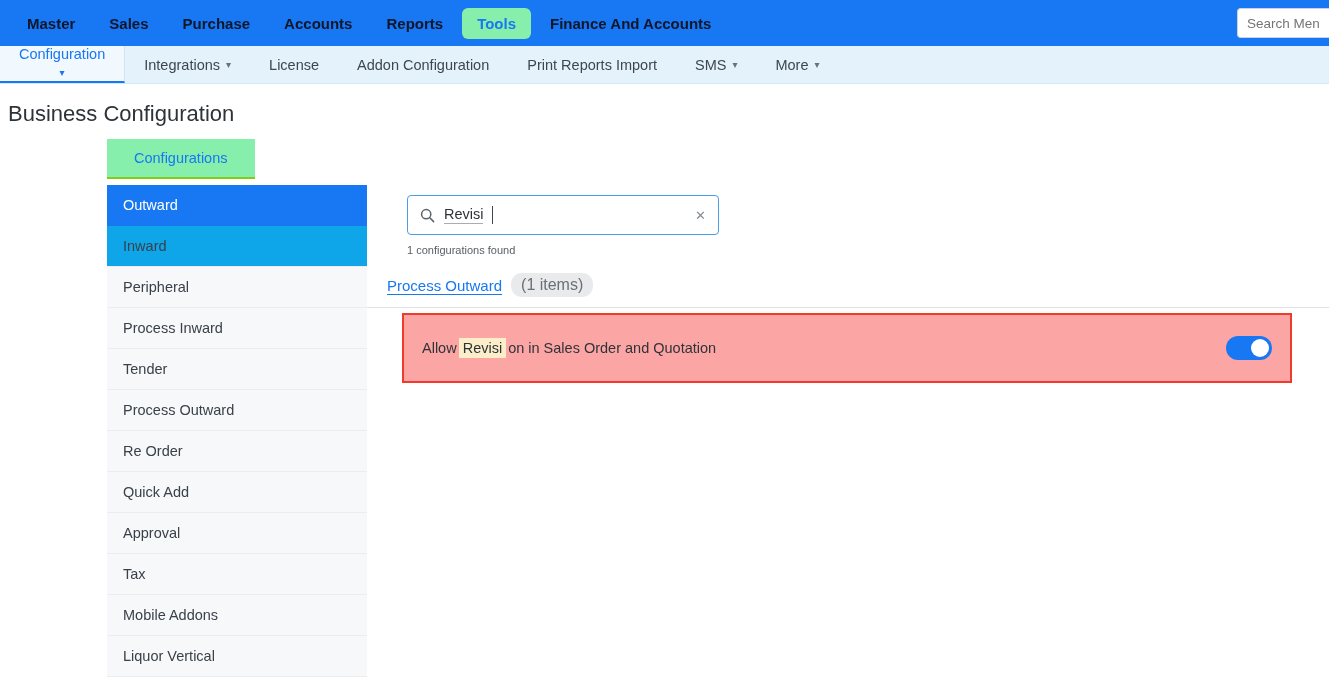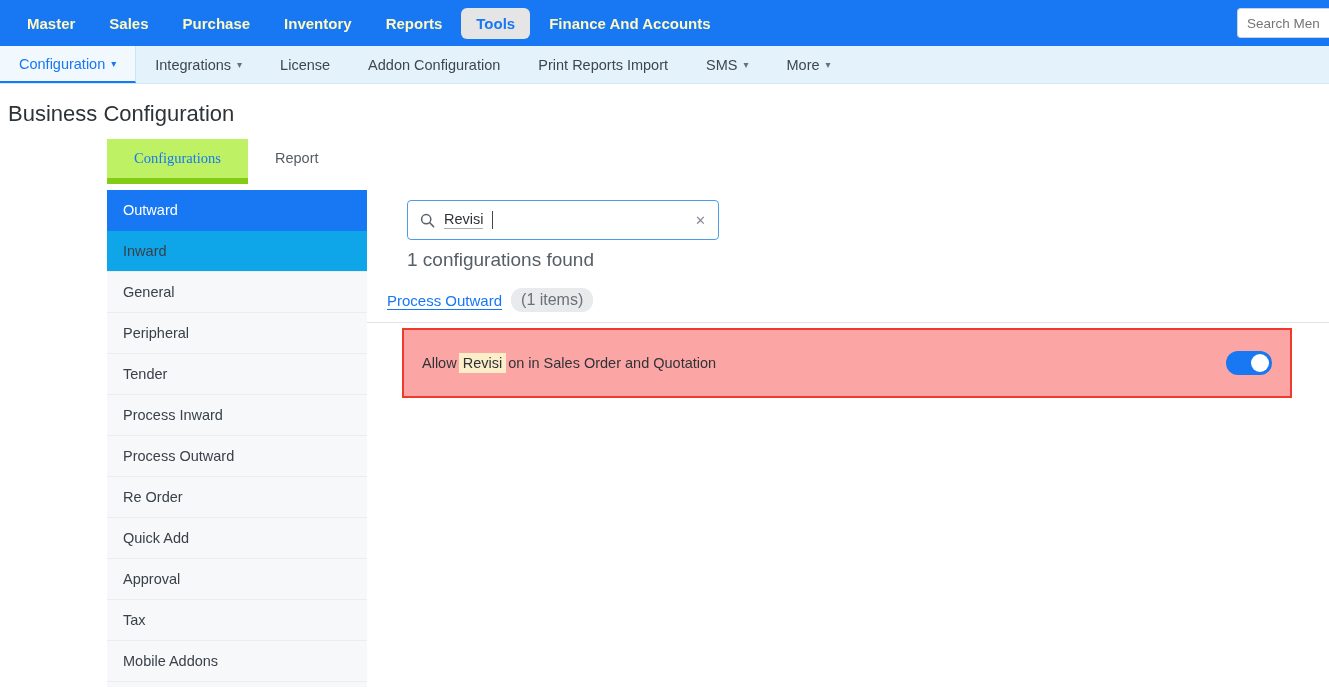--- a/index.html
+++ b/index.html
@@ -11,25 +11,25 @@
     color:#333;
   }
 
   
   .topnav {
     height:46px; background:#1877F2;
     display:flex; align-items:center;
     padding:0 10px; position:relative;
   }
   .topnav-item {
-    color:#fef9c3; font-size:15px; font-weight:600;
+    color:#0f172a; font-size:15px; font-weight:600;
     padding:7px 15px; margin:0 2px; border-radius:6px;
     cursor:pointer; white-space:nowrap;
   }
-  .topnav-item.active { background:#e5e5e5; color:#1877F2; }
+  .topnav-item.active { background:#86efac; color:#1877F2; }
   .menu-search {
     position:absolute; right:0; top:8px;
     height:30px; width:92px;
     border:1px solid #c9d4e0; border-right:none;
     border-radius:4px 0 0 4px;
     padding:0 9px; font-size:13.5px; color:#75808c;
     background:#ffffff; outline:none;
     font-family:"Liberation Sans", sans-serif;
   }
 
@@ -41,40 +41,40 @@
   }
   .subnav-item {
     display:flex; align-items:center; gap:6px;
     padding:0 19px; font-size:14.5px; color:#3d4752;
     cursor:pointer; white-space:nowrap;
   }
   .subnav-item.active {
     color:#1877F2; background:#f1f9fe;
     border-right:1px solid #cfe5f5;
     border-bottom:2px solid #1877F2;
+    flex-direction:column;
   }
   .caret { font-size:10px; color:#66727e; line-height:1; }
   .subnav-item.active .caret { color:#1877F2; }
 
   
   .page-title {
     font-size:22px; font-weight:400; color:#2e3338;
     padding:17px 0 12px 8px;
   }
 
   
   .tabs-row { display:flex; margin-left:107px; }
   .tab {
     padding:11px 27px; font-size:14.5px; color:#555c63;
     cursor:pointer;
   }
   .tab.active {
-    color:#1877F2; background:#bef264;
-    border-bottom:6px solid #84cc16;
-    font-family:Liberation Serif, serif;
+    color:#1877F2; background:#86efac;
+    border-bottom:2px solid #84cc16;
   }
 
   
   .body-row { display:flex; margin-top:6px; }
 
   .sidebar { width:260px; margin-left:107px; flex:0 0 260px; }
   .side-item {
     height:41px; display:flex; align-items:center;
     padding-left:16px; font-size:14.5px; color:#39414a;
     background:#f7f8f9; border-bottom:1px solid #ebedef;
@@ -93,21 +93,21 @@
     background:#fff; cursor:text;
   }
   .search-glyph { display:flex; align-items:center; }
   .search-value {
     font-size:14.5px; color:#2f3338;
     border-bottom:1px solid #a9adb2; padding-bottom:1px;
   }
   .text-cursor { width:1px; height:18px; background:#42474c; }
   .clear-x { margin-left:auto; color:#878d93; font-size:13px; cursor:pointer; }
 
-  .results { margin-left:40px; margin-top:9px; font-size:19px; color:#565e66; }
+  .results { margin-left:40px; margin-top:9px; font-size:11px; color:#565e66; }
 
   .section-row {
     margin-left:20px; margin-top:17px;
     display:flex; align-items:center; gap:9px;
   }
   .section-link {
     color:#1877F2; font-size:15px; cursor:pointer;
     text-decoration:underline; text-underline-offset:3px;
   }
   .badge {
@@ -140,21 +140,21 @@
     background:#ffffff;
   }
 </style>
 </head>
 <body>
 
 <header class="topnav">
   <div class="topnav-item">Master</div>
   <div class="topnav-item">Sales</div>
   <div class="topnav-item">Purchase</div>
-  <div class="topnav-item">Inventory</div>
+  <div class="topnav-item">Accounts</div>
   <div class="topnav-item">Reports</div>
   <div class="topnav-item active">Tools</div>
   <div class="topnav-item">Finance And Accounts</div>
   <input class="menu-search" placeholder="Search Menu" style="">
 </header>
 
 <nav class="subnav">
   <div class="subnav-item active">
     <span>Configuration</span>
     <span class="caret">▾</span>
@@ -179,32 +179,30 @@
   <div class="subnav-item">
     <span>More</span>
     <span class="caret">▾</span>
   </div>
 </nav>
 
 <h1 class="page-title">Business Configuration</h1>
 
 <div class="tabs-row">
   <div class="tab active">Configurations</div>
-  <div class="tab">Report</div>
 </div>
 
 <div class="body-row">
 
   <aside class="sidebar">
     <div class="side-item active">Outward</div>
     <div class="side-item alt">Inward</div>
-    <div class="side-item">General</div>
     <div class="side-item">Peripheral</div>
+    <div class="side-item">Process Inward</div>
     <div class="side-item">Tender</div>
-    <div class="side-item">Process Inward</div>
     <div class="side-item">Process Outward</div>
     <div class="side-item">Re Order</div>
     <div class="side-item">Quick Add</div>
     <div class="side-item">Approval</div>
     <div class="side-item">Tax</div>
     <div class="side-item">Mobile Addons</div>
     <div class="side-item">Liquor Vertical</div>
   </aside>
 
   <main class="main">

